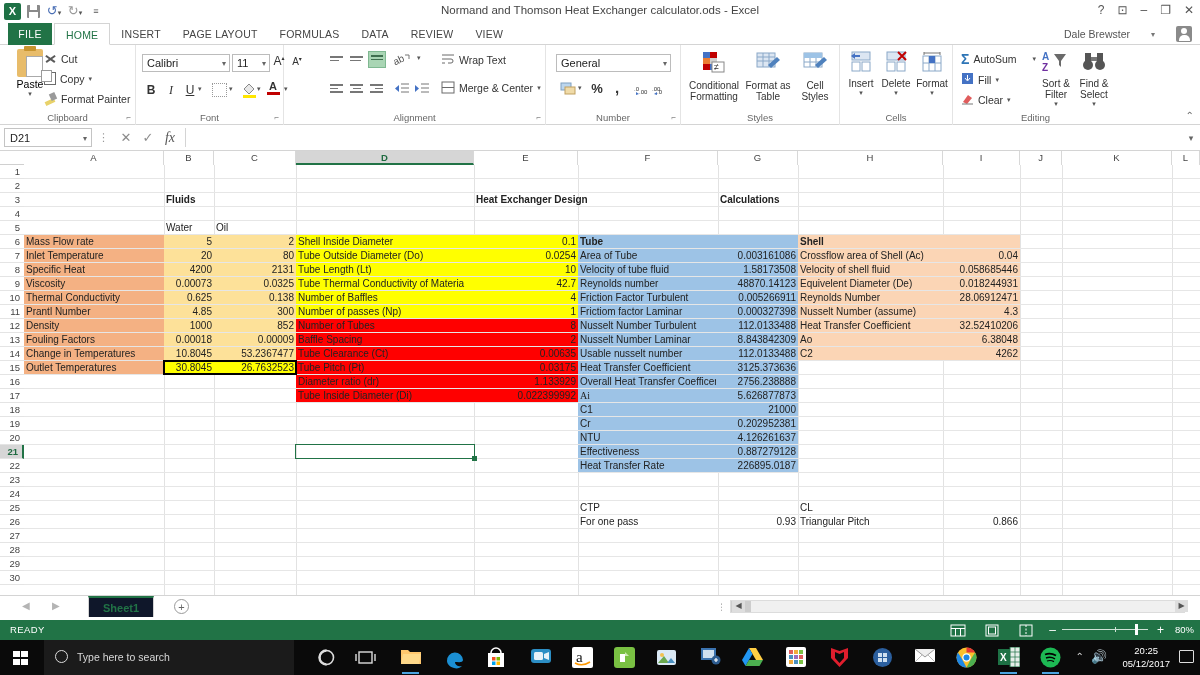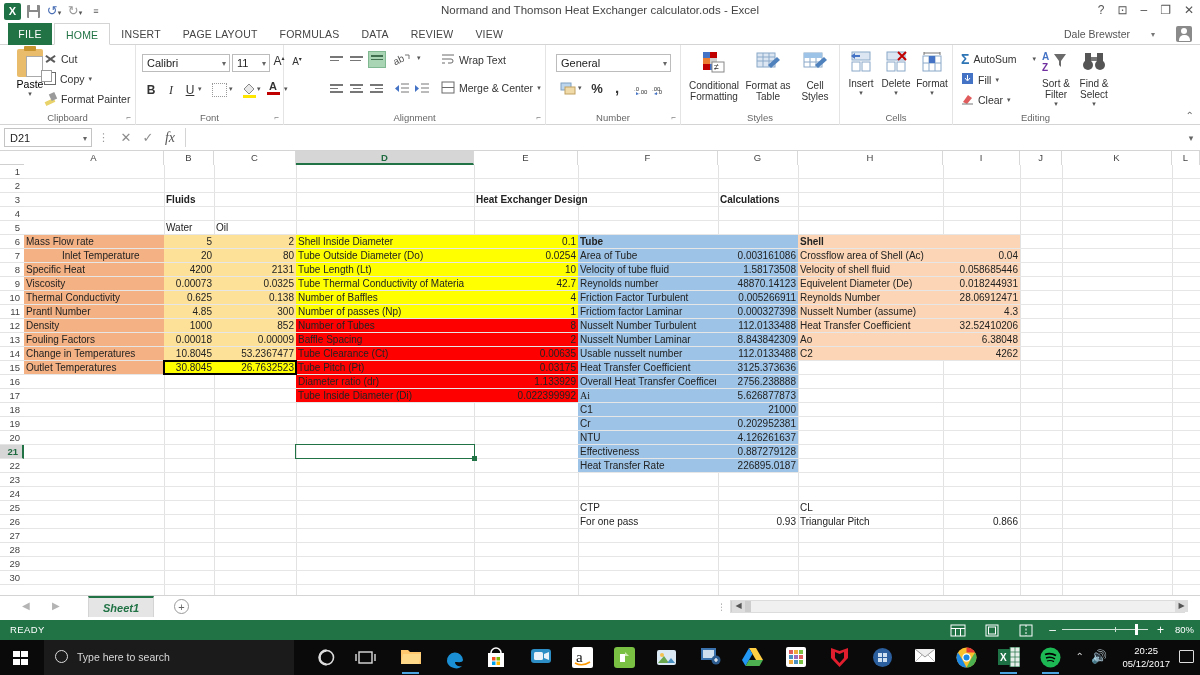--- a/index.html
+++ b/index.html
@@ -160,22 +160,22 @@
   .blkbox { position:absolute; border:2px solid #000; pointer-events:none; }
 
   
   .sheetbar {
     position:absolute; left:0; top:595px; width:1200px; height:22px;
     background:#fff; border-top:1px solid #d4d4d4;
   }
   .navarr { position:absolute; top:4px; font-size:10px; color:#b4b4b4; cursor:pointer; }
   .stab {
     position:absolute; left:88px; top:0; height:21px; line-height:21px; padding:0 14px;
-    font-size:11px; font-weight:bold; color:#217346; background:#e5e5e5;
-    border:1px solid #d4d4d4; border-top:2px solid #217346; border-bottom:none; cursor:pointer;font-style:italic;
+    font-size:11px; font-weight:bold; color:#217346; background:#0f172a;
+    border:1px solid #d4d4d4; border-top:2px solid #217346; border-bottom:none; cursor:pointer;
   }
   .addsheet { position:absolute; left:174px; top:3px; width:15px;height:15px; border:1px solid #9a9a9a; border-radius:50%; color:#666; font-size:11px; text-align:center; line-height:14px; cursor:pointer;}
   .hscroll { position:absolute; left:730px; top:4px; width:455px; height:13px; background:#f0f0f0; border:1px solid #dcdcdc;}
   .hscroll-thumb{position:absolute;left:0;top:0;width:20px;height:11px;background:#cdcdcd;}
   .hs-left { position:absolute; left:732px; top:4px; width:13px;height:12px; background:#dedede; color:#555; font-size:8px; text-align:center;line-height:12px; cursor:pointer;}
   .hs-right{ position:absolute; right:12px; top:4px; width:13px;height:12px; background:#dedede;color:#555;font-size:8px;text-align:center;line-height:12px;cursor:pointer;}
   .splitdots{position:absolute;left:717px;top:6px;color:#999;font-size:9px;}
 
   .statusbar {
     position:absolute; left:0; top:620px; width:1200px; height:20px; background:#217346; color:#fff;
@@ -767,21 +767,21 @@
         <div class="cell" style="left: 190px; top: 56px; width: 82px;">Oil</div>
         <div class="cell" style="left: 0px; top: 70px; width: 140px;">Mass Flow rate</div>
         <div class="cell r" style="left: 140px; top: 70px; width: 50px;">5</div>
         <div class="cell r" style="left: 190px; top: 70px; width: 82px;">2</div>
         <div class="cell" style="left: 272px; top: 70px; width: 178px;">Shell Inside Diameter</div>
         <div class="cell r" style="left: 450px; top: 70px; width: 104px;">0.1</div>
         <div class="cell b" style="left: 554px; top: 70px; width: 140px;">Tube</div>
         <div class="cell r" style="left: 694px; top: 70px; width: 80px;"></div>
         <div class="cell b" style="left: 774px; top: 70px; width: 145px;">Shell</div>
         <div class="cell r" style="left: 919px; top: 70px; width: 77px;"></div>
-        <div class="cell" style="left: 0px; top: 84px; width: 140px; margin-left: 36px;">Inlet Temperature</div>
+        <div class="cell" style="left: 0px; top: 84px; width: 140px;">Inlet Temperature</div>
         <div class="cell r" style="left: 140px; top: 84px; width: 50px;">20</div>
         <div class="cell r" style="left: 190px; top: 84px; width: 82px;">80</div>
         <div class="cell" style="left: 272px; top: 84px; width: 178px;">Tube Outside Diameter (Do)</div>
         <div class="cell r" style="left: 450px; top: 84px; width: 104px;">0.0254</div>
         <div class="cell" style="left: 554px; top: 84px; width: 140px;">Area of Tube</div>
         <div class="cell r" style="left: 694px; top: 84px; width: 80px;">0.003161086</div>
         <div class="cell" style="left: 774px; top: 84px; width: 145px;">Crossflow area of Shell (Ac)</div>
         <div class="cell r" style="left: 919px; top: 84px; width: 77px;">0.04</div>
         <div class="cell" style="left: 0px; top: 98px; width: 140px;">Specific Heat</div>
         <div class="cell r" style="left: 140px; top: 98px; width: 50px;">4200</div>

